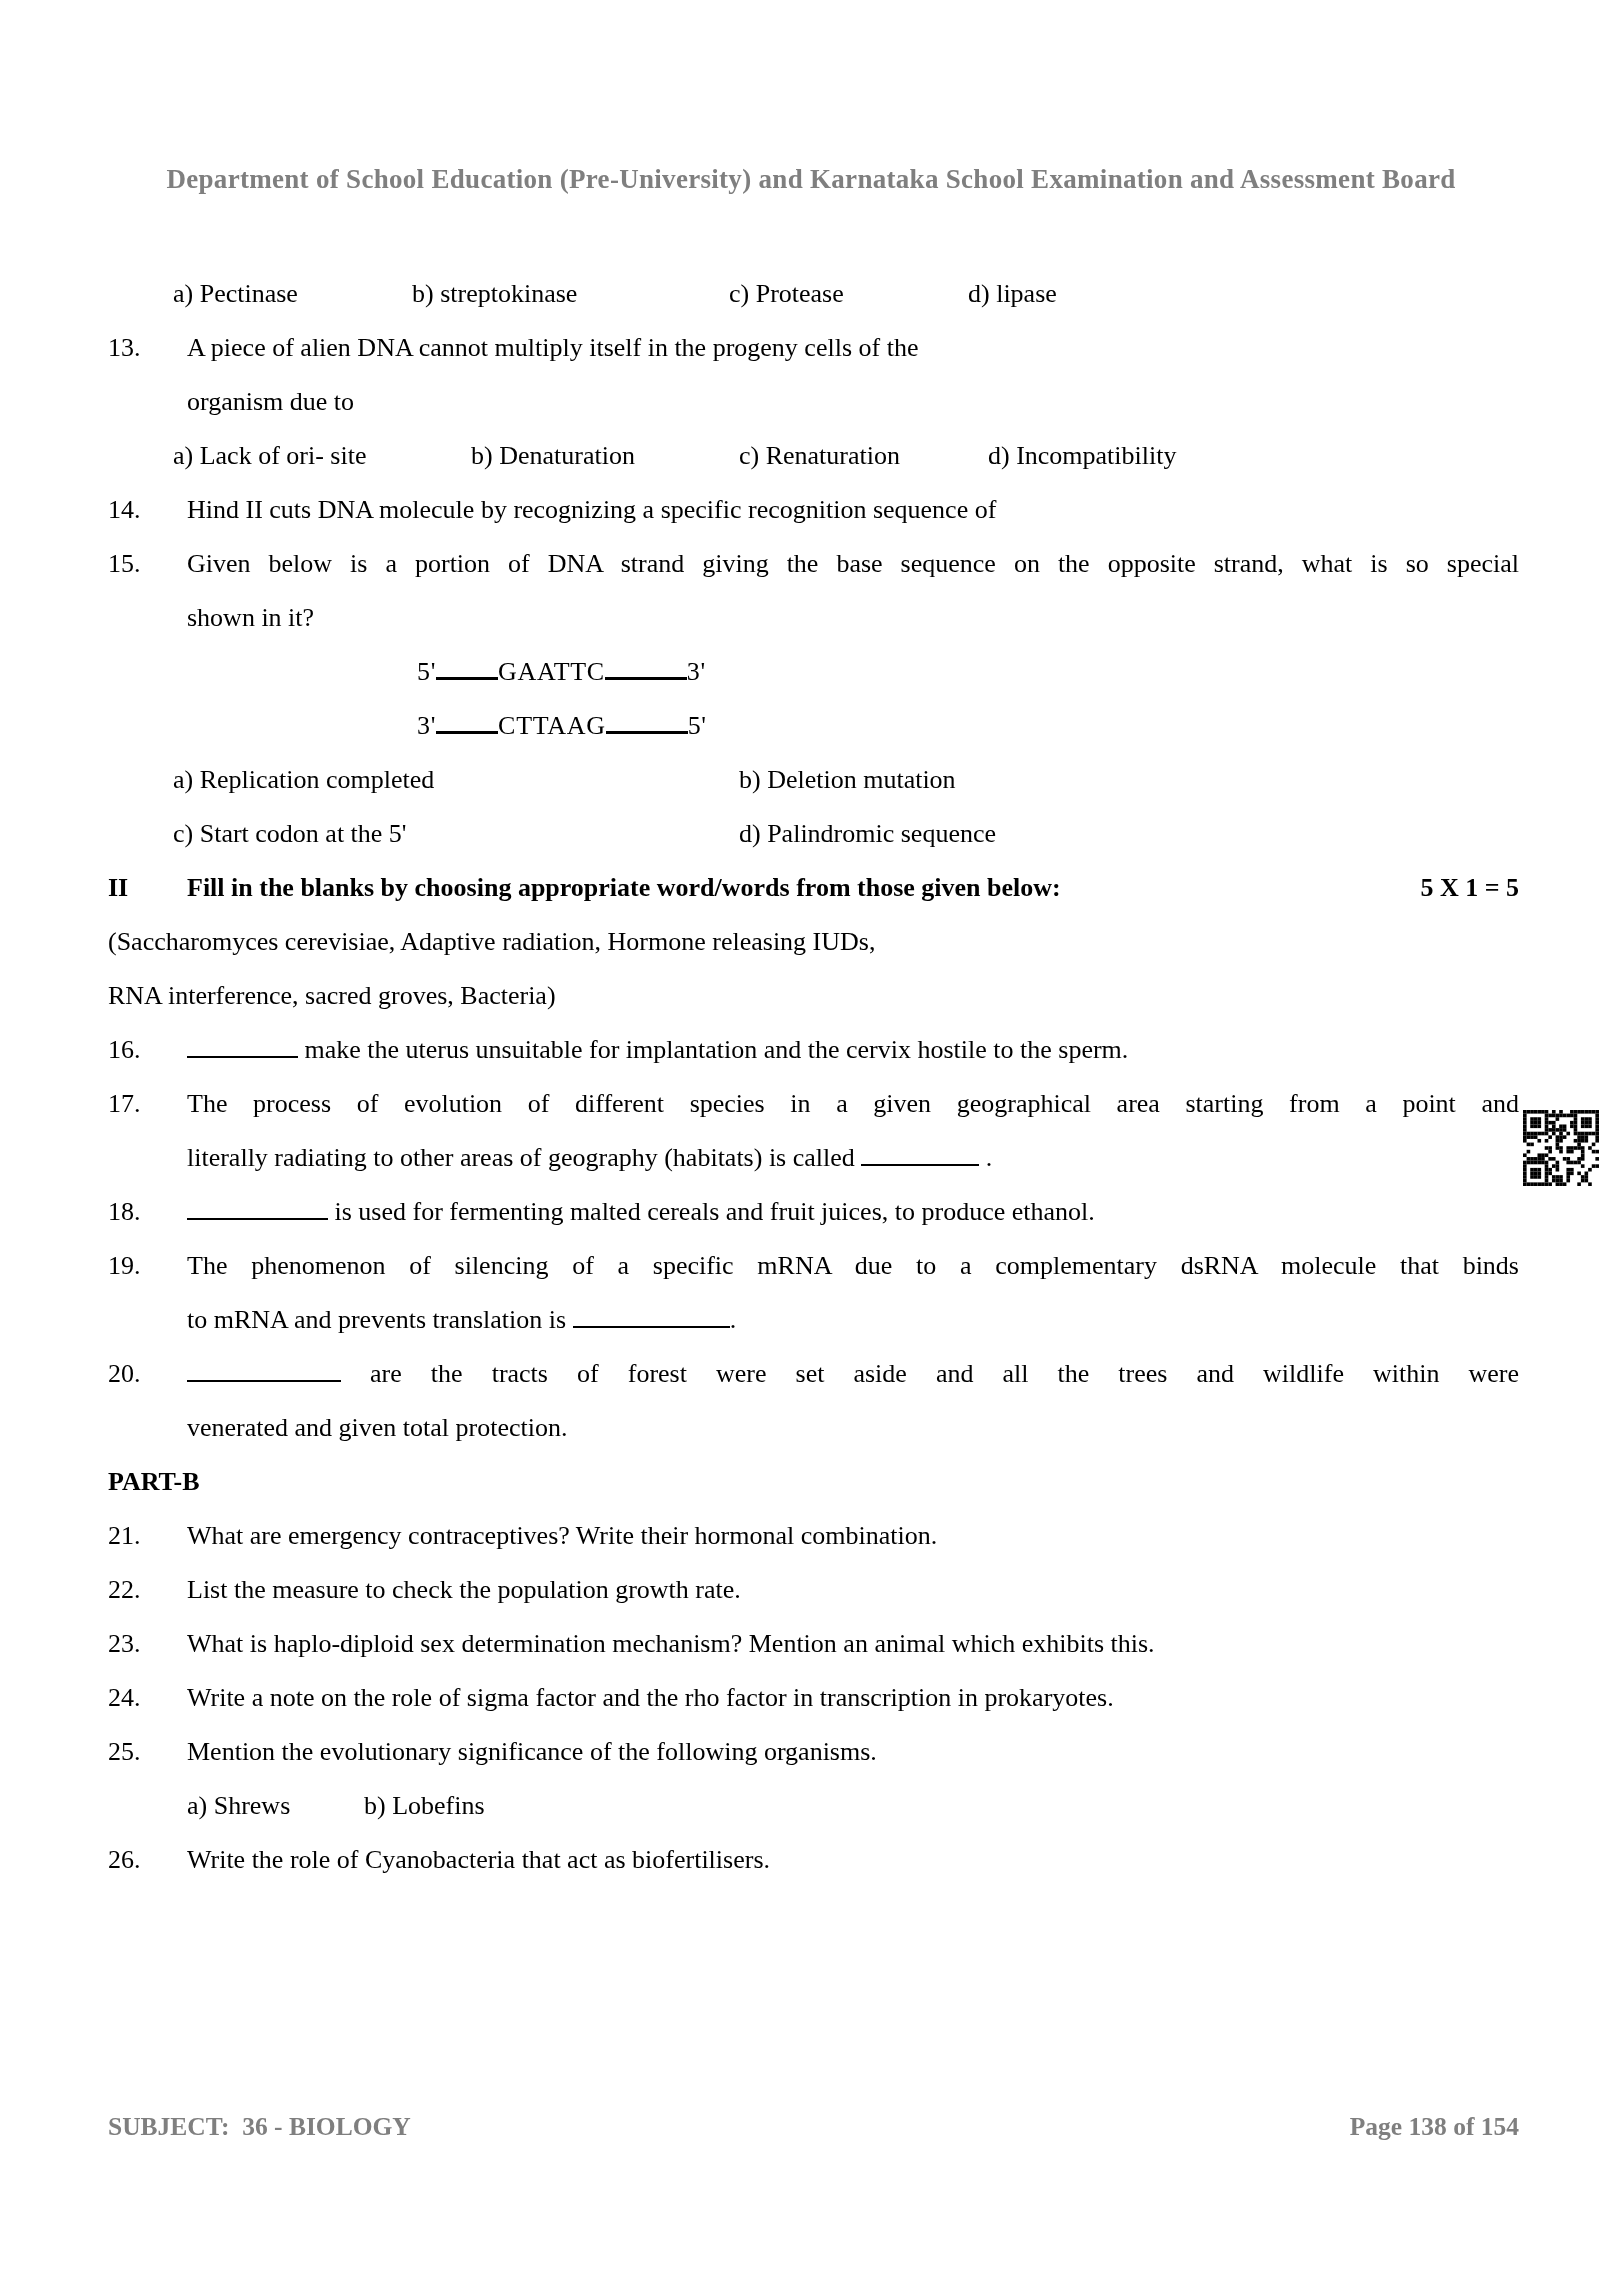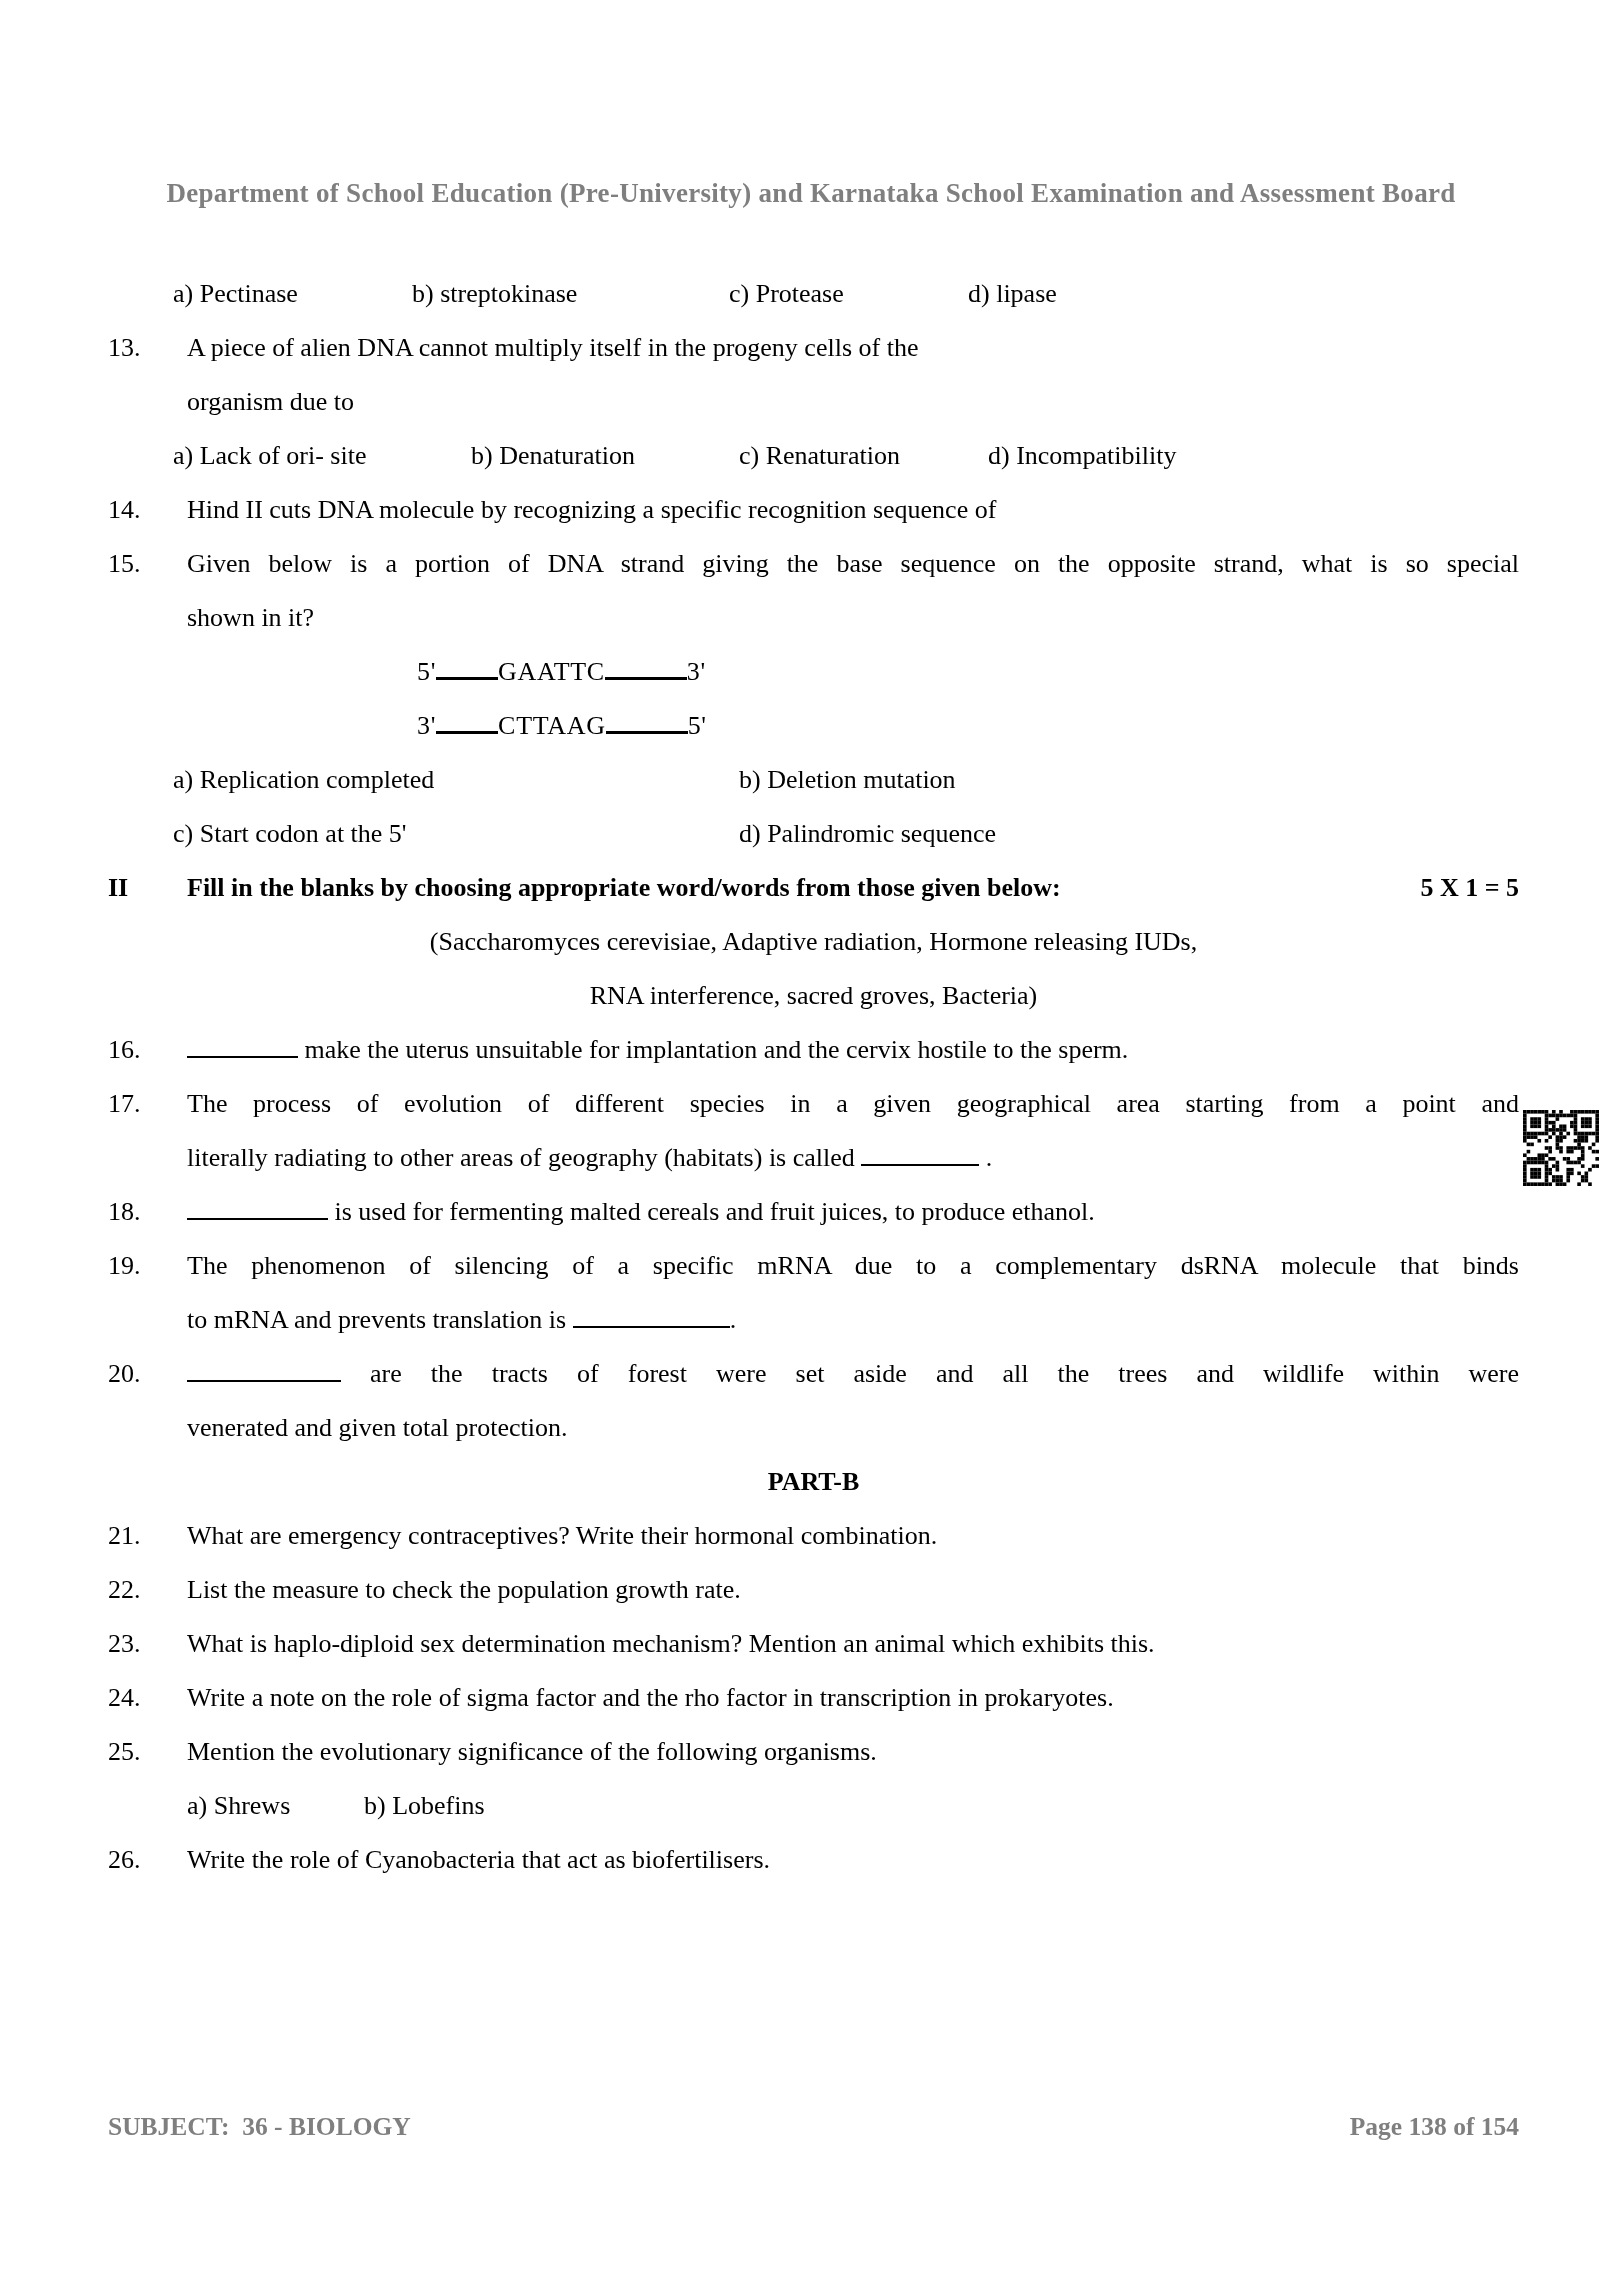--- a/index.html
+++ b/index.html
@@ -1,32 +1,32 @@
 <!DOCTYPE html>
 <html style="font-size:10.5px"><head>
 <meta charset="utf-8">
 <style>
   html,body{margin:0;padding:0;background:#ffffff;}
   .page{
     position:relative;width:1622px;height:2295px;background:#fff;
     font-family:"Liberation Serif",serif;font-size:26px;color:#000;overflow:hidden;
   }
   .header{
-    position:absolute;top:178px;left:0;width:100%;text-align:center;
+    position:absolute;top:164px;left:0;width:100%;text-align:center;
     font-weight:bold;color:#7f7f7f;font-size:27px;letter-spacing:0.3px;
   }
   .content{position:absolute;left:108px;top:267px;width:1411px;}
   .row{min-height:54px;line-height:54px;display:flex;align-items:baseline;white-space:nowrap;}
   .row.tight{min-height:43px;line-height:43px;}
   .num{flex:0 0 79px;}
   .txt{flex:1 1 auto;}
   .jus{text-align:justify;text-align-last:justify;white-space:normal;}
   .optrow{padding-left:65px;}
   .opt{display:inline-block;}
-  .centerline{flex:1;text-align:center;white-space:normal;}
+  .centerline{flex:1;white-space:normal;}
   .bold{font-weight:bold;}
   .marks{flex:0 0 auto;font-weight:bold;}
   .blank{display:inline-block;height:9.2px;border-bottom:2.6px solid #000;}
   .rule{display:inline-block;height:2.6px;background:#000;vertical-align:6.5px;}
   .dnarow{padding-left:309px;letter-spacing:0.7px;}
   .subopt{display:inline-block;}
   .footer{
     position:absolute;left:108px;top:2112px;width:1411px;
     display:flex;justify-content:space-between;
     font-weight:bold;color:#7f7f7f;font-size:25.5px;white-space:pre;text-align:center;

